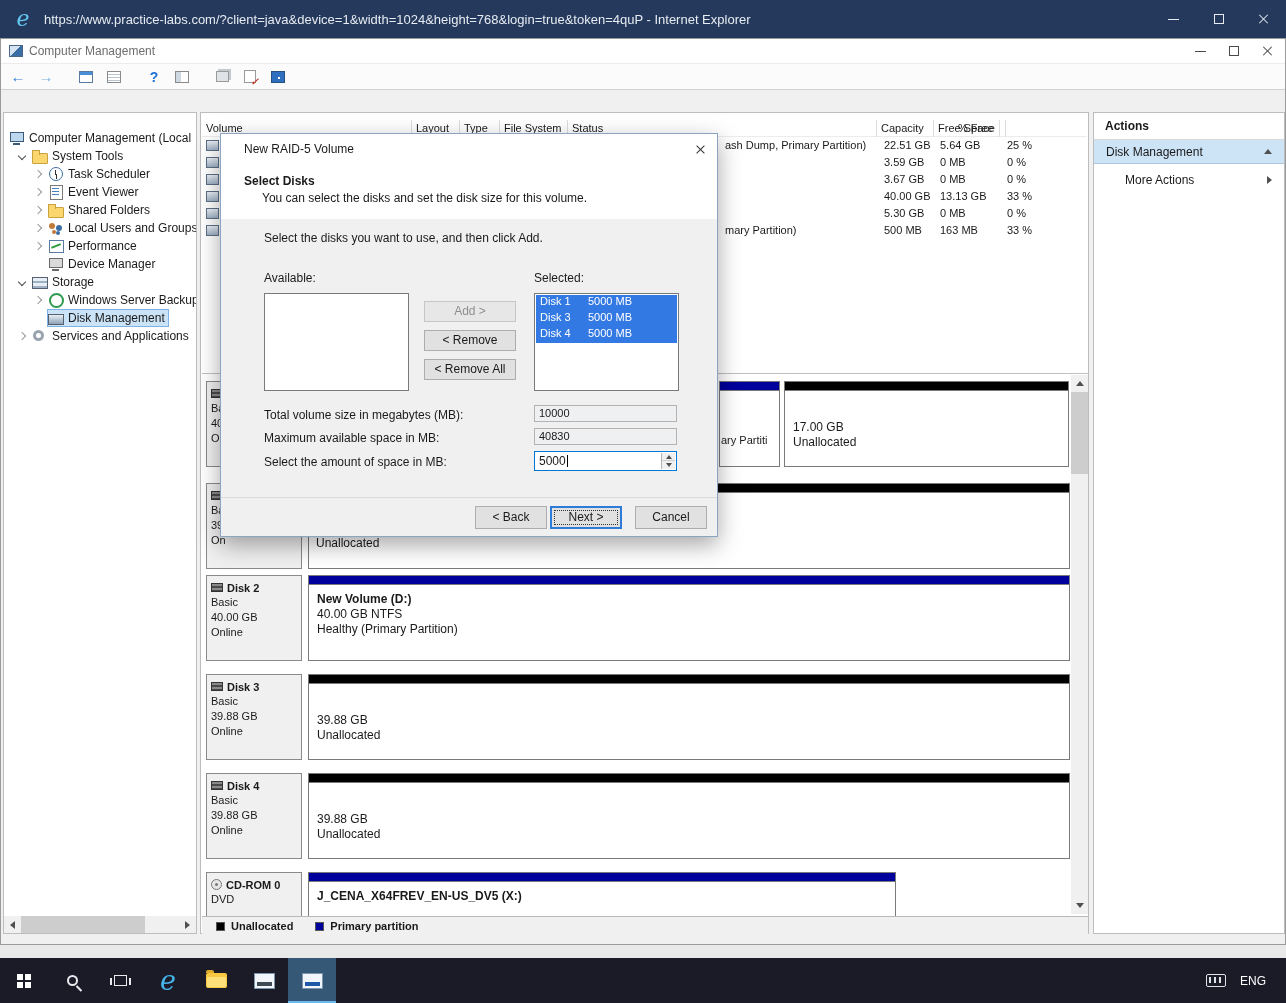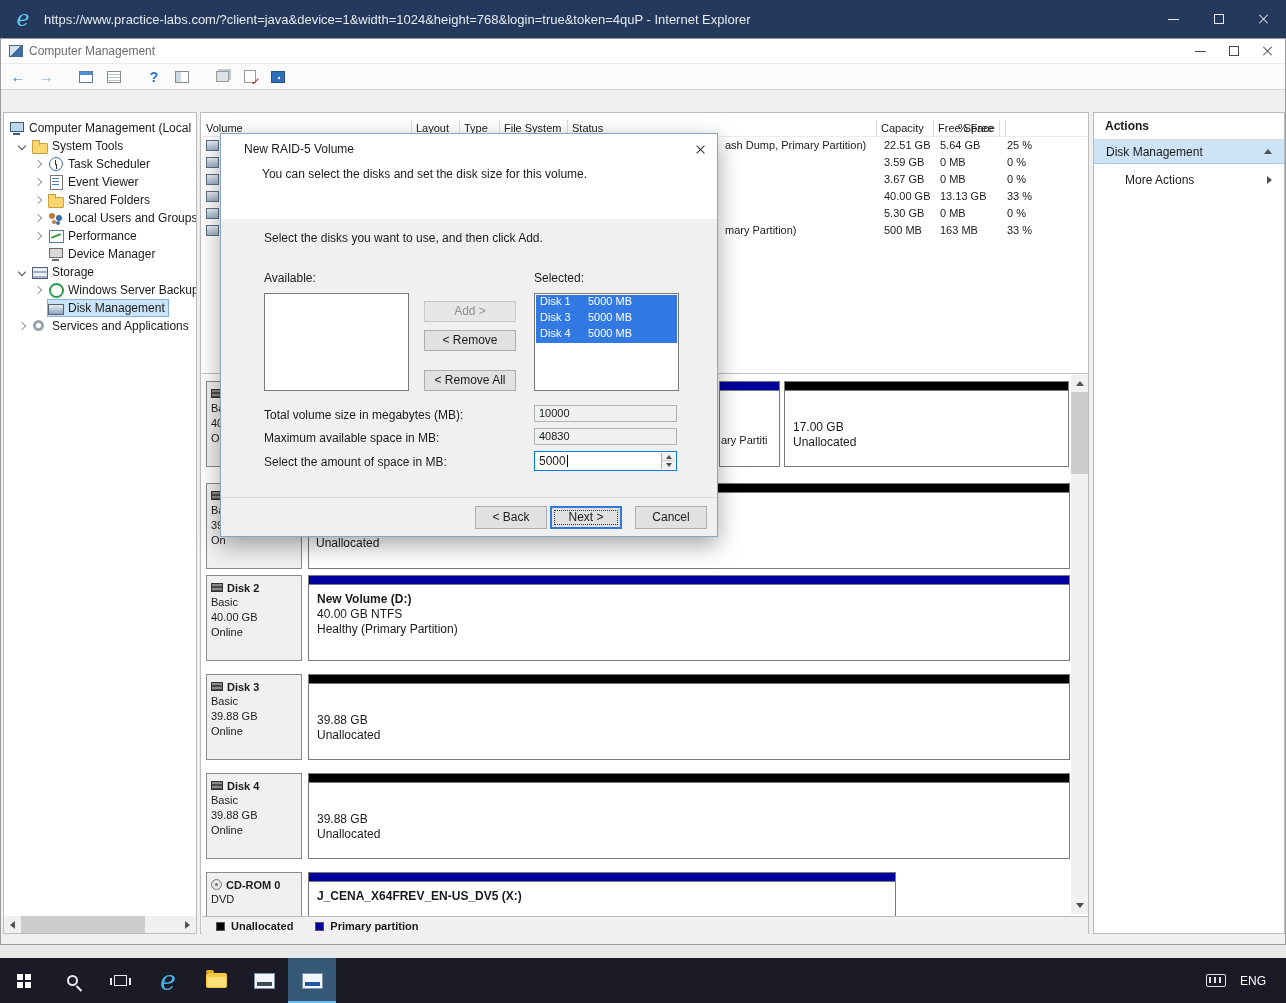--- a/index.html
+++ b/index.html
@@ -40,21 +40,21 @@
 .tb-stack{width:13px;height:11px;border:1px solid #9a9a9a;background:#dfe3e8;box-shadow:2px -2px 0 #c2c9d1}
 .tb-export{width:12px;height:13px;border:1px solid #9a9a9a;background:#fff}
 .tb-export::after{content:"✓";position:absolute;right:1px;bottom:0;color:#c23a2c;font-size:10px;font-weight:bold}
 .tb-grid{width:14px;height:12px;background:
   linear-gradient(90deg,#2f6fc0 0 6px,transparent 6px 8px,#2f6fc0 8px 14px),
   linear-gradient(180deg,#2f6fc0 0 5px,#fff 5px 7px,#2f6fc0 7px 12px);border:1px solid #27517e}
 .gap{margin-left:12px}
 
 
 #treepane{position:absolute;left:2px;top:73px;width:194px;height:822px;background:#fff;border:1px solid #bdbdbd;overflow:hidden}
-.tree{padding-top:6px}
+.tree{padding-top:16px}
 .trow{display:flex;align-items:center;height:18px;white-space:nowrap}
 .d0{padding-left:5px}.d1{padding-left:13px}.d2{padding-left:29px}
 .chev{width:6px;height:6px;border-right:1px solid #9a9a9a;border-bottom:1px solid #9a9a9a;
   transform:rotate(-45deg);margin:0 7px 0 2px;flex:none}
 .chev.down{transform:rotate(45deg);border-color:#4a4a4a}
 .chev.none{border:none}
 .tl{padding:1px 3px 1px 0}
 .hl{display:flex;align-items:center;background:#cbe3f7;outline:1px solid #7fb2e0}
 .ti{width:16px;height:14px;margin-right:4px;position:relative;flex:none}
 .ic-computer::before{content:"";position:absolute;left:1px;top:1px;width:12px;height:8px;background:#bdd7ee;border:1px solid #3a5a7a}
@@ -526,31 +526,32 @@
 </div>
 
 <div id="dialog">
   <div class="dlg-title">
     <span class="txt">New RAID-5 Volume</span>
     <div class="dlg-close">
         <i class="x"></i>
       </div>
   </div>
   <div class="dlg-head">
+    <div class="h1">Select Disks</div>
     <div class="h2">You can select the disks and set the disk size for this volume.</div>
   </div>
   <div class="dlg-body">
     <div class="instr">Select the disks you want to use, and then click Add.</div>
 
     <div class="lbl" style="left:43px;top:52px">Available:</div>
     <div class="listbox" style="left:43px"></div>
 
     <div class="btn disabled" style="top:82px">Add &gt;</div>
     <div class="btn" style="top:111px">&lt; Remove</div>
-    <div class="btn" style="top:151px">&lt; Remove All</div>
+    <div class="btn" style="top:140px">&lt; Remove All</div>
 
     <div class="lbl" style="left:313px;top:52px">Selected:</div>
     <div class="listbox" style="left:313px">
       <div class="li">
         <span class="nm">Disk 1</span>
         <span>5000 MB</span>
       </div>
       <div class="li">
         <span class="nm">Disk 3</span>
         <span>5000 MB</span>

